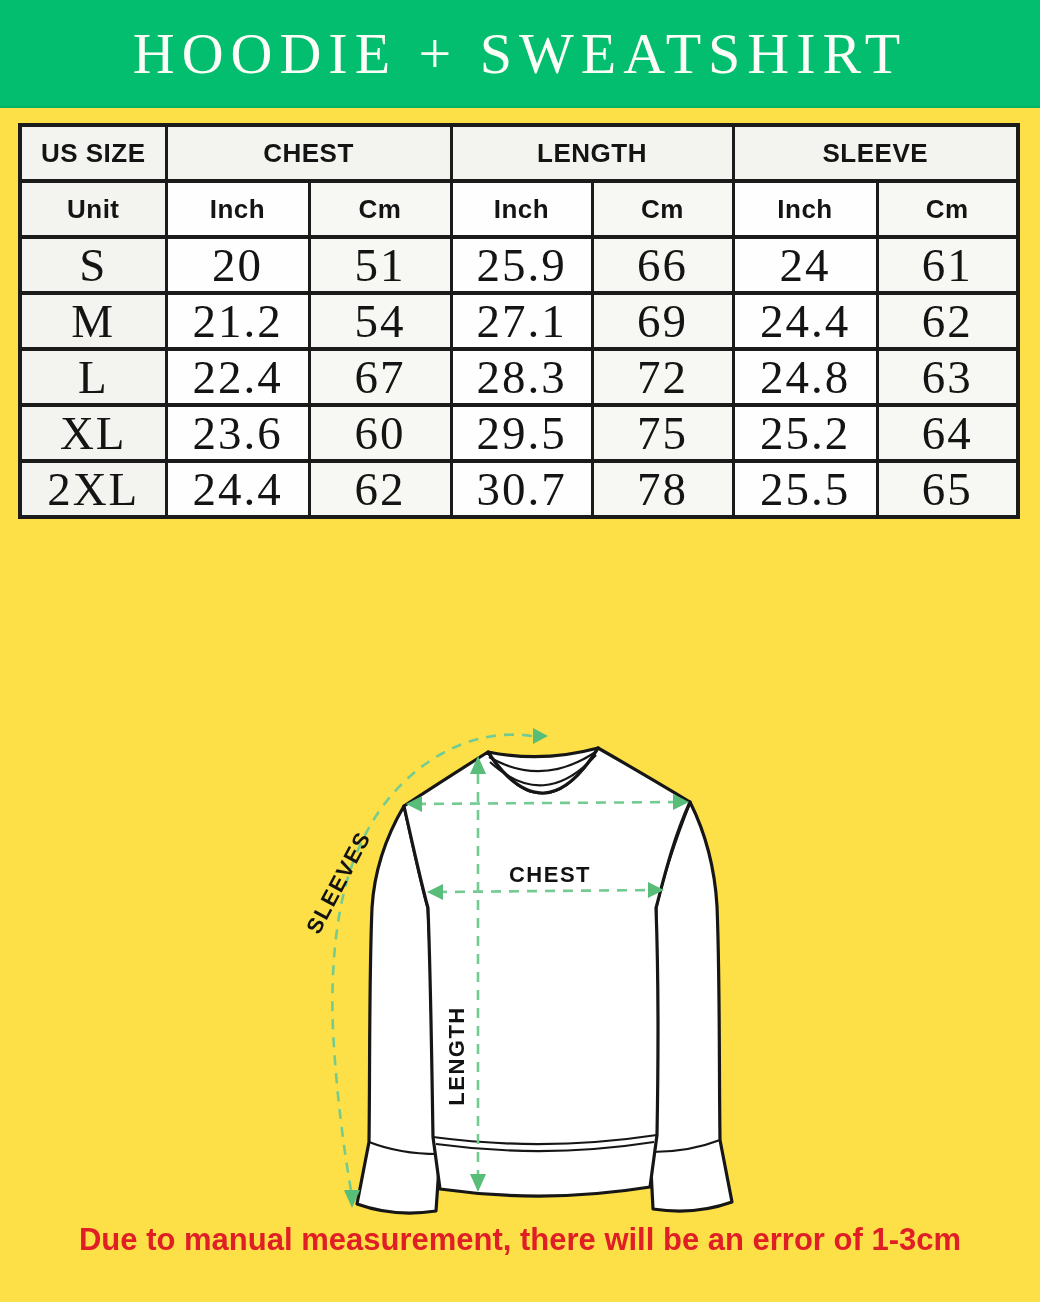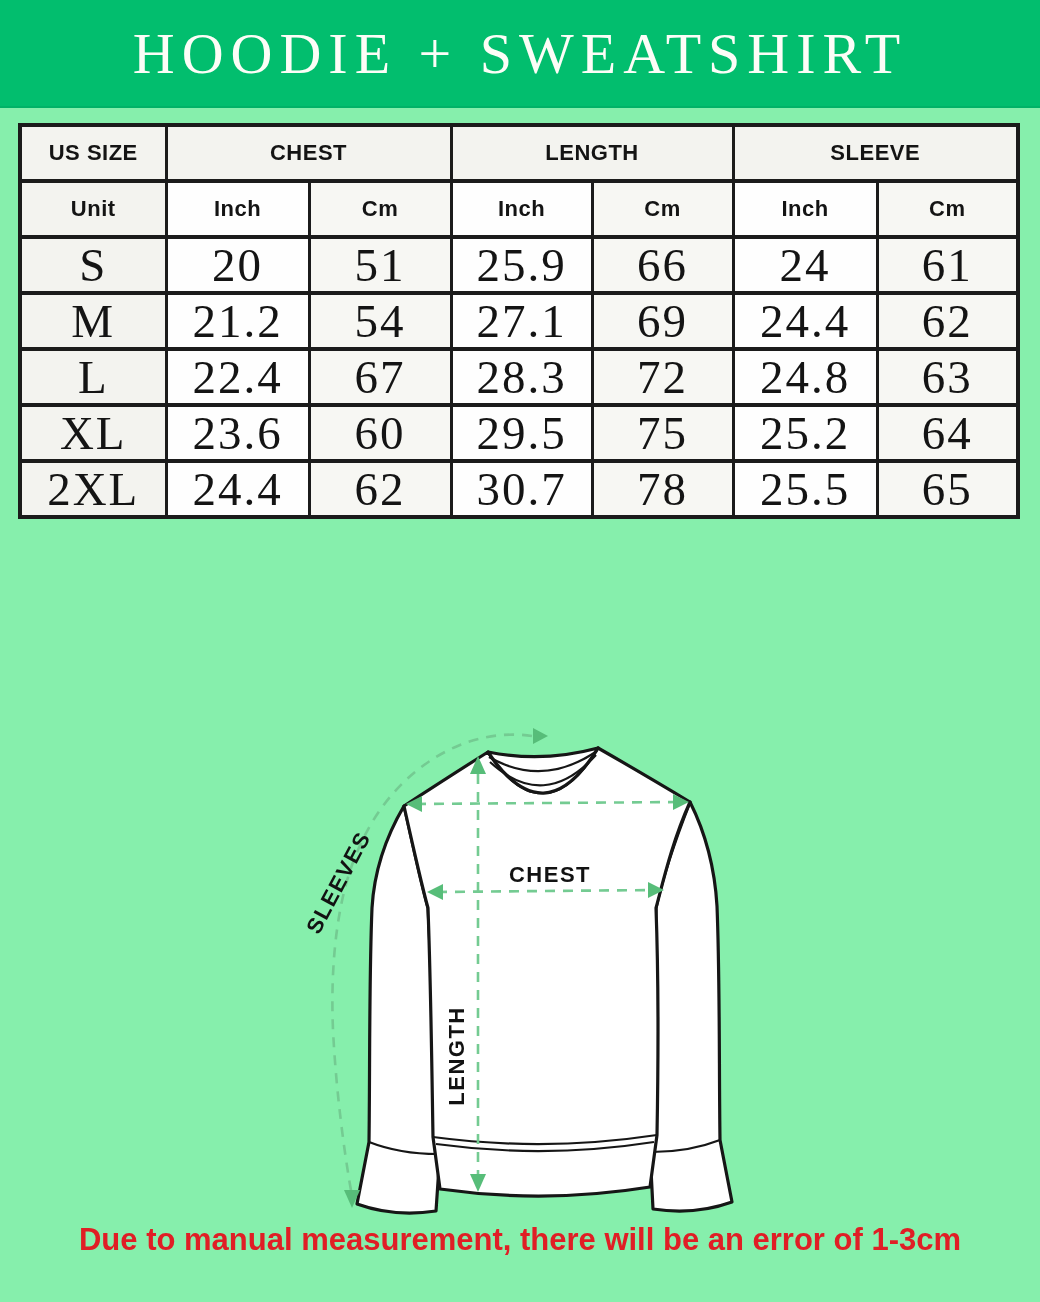--- a/index.html
+++ b/index.html
@@ -10,21 +10,21 @@
     --cell-gray2:#f7f7f3;
     --cell-white:#fefefe;
     --text-dark:#141414;
     --diagram-line:#74cb92;
     --diagram-arrow:#57bd79;
     --outline:#161616;
     --footnote-red:#e01e25;
   }
   html,body{margin:0;padding:0;background:#ffffff;}
   .page{
-    position:relative;width:1040px;height:1302px;background:#86efac;
+    position:relative;width:1040px;height:1302px;background:#fde047;
     overflow:hidden;font-family:"Liberation Sans",sans-serif;
   }
   
   .banner{
     position:absolute;left:0;top:0;width:1040px;height:106px;
     background:var(--banner-green);
     display:flex;align-items:center;justify-content:center;
     border-bottom:2px solid rgba(0,0,0,0.06);
   }
   .banner-title{
@@ -42,21 +42,21 @@
     border:3px solid var(--table-border);
     border-top-width:4px;border-bottom-width:4px;
     text-align:center;vertical-align:middle;
     color:var(--text-dark);padding:0;
     overflow:hidden;
   }
   .size-table thead tr{height:56px;}
   .size-table tbody tr{height:56px;}
   .size-table th{
     font-family:"Liberation Sans",sans-serif;font-weight:bold;
-    font-size:22px;letter-spacing:0.5px;background:var(--cell-gray);
+    font-size:26px;letter-spacing:0.5px;background:var(--cell-gray);
   }
   .size-table th.w{background:var(--cell-white);margin-left:24px;}
   .size-table th.g2{background:var(--cell-gray2);margin-left:21px;}
   .size-table td{
     font-family:"Liberation Serif",serif;font-weight:400;
     font-size:47px;letter-spacing:2px;line-height:1;
     background:var(--cell-gray2);
   }
   .size-table td.size{background:var(--cell-gray);}
   .size-table td.w{background:var(--cell-white);}

